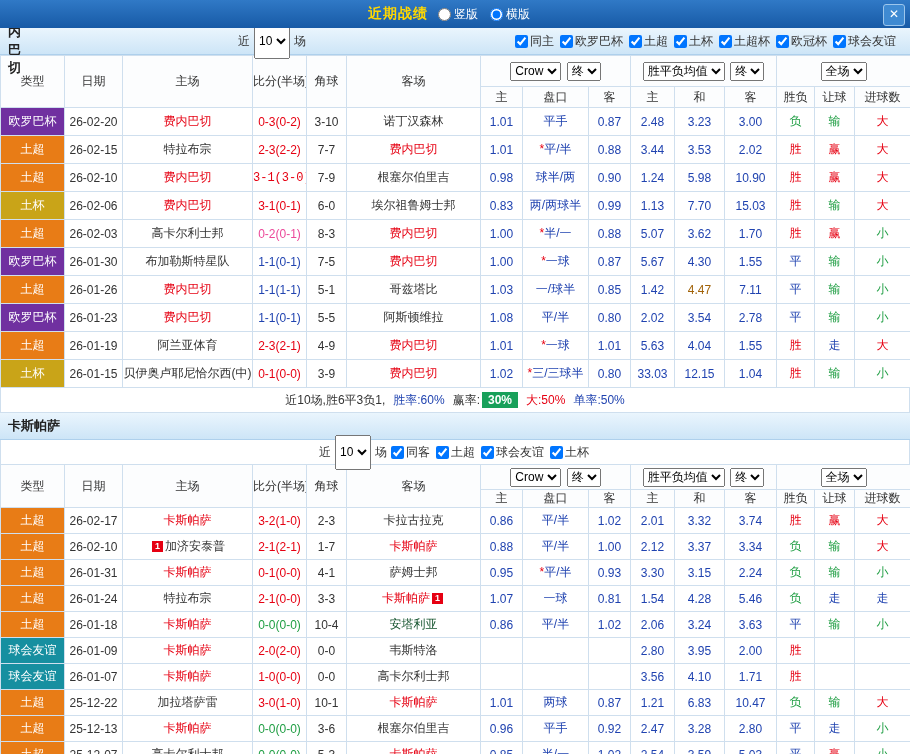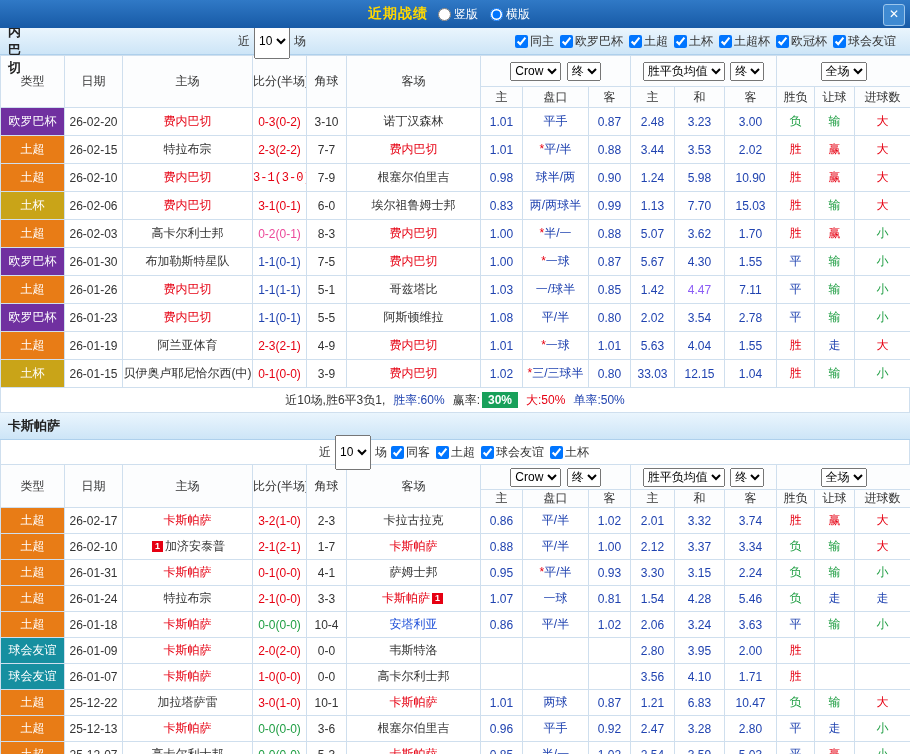--- a/index.html
+++ b/index.html
@@ -257,21 +257,21 @@
         <td class="type-cell" style="background: rgb(232, 124, 22);">土超</td>
         <td>26-01-26</td>
         <td><span style="color: rgb(230, 0, 18);">费内巴切</span></td>
         <td style="color: rgb(32, 67, 176);">1-1(1-1)</td>
         <td>5-1</td>
         <td><span style="color: rgb(51, 51, 51);">哥兹塔比</span></td>
         <td style="color: rgb(32, 67, 176);">1.03</td>
         <td style="color: rgb(32, 67, 176);">一/球半</td>
         <td style="color: rgb(32, 67, 176);">0.85</td>
         <td style="color: rgb(32, 67, 176);">1.42</td>
-        <td style="color: #8b5cf6;">4.47</td>
+        <td style="color: #a16207;">4.47</td>
         <td style="color: rgb(32, 67, 176);">7.11</td>
         <td style="color: rgb(32, 67, 176);">平</td>
         <td style="color: rgb(31, 158, 67);">输</td>
         <td style="color: rgb(31, 158, 67);">小</td>
       </tr>
       <tr>
         <td class="type-cell" style="background: rgb(112, 48, 160);">欧罗巴杯</td>
         <td>26-01-23</td>
         <td><span style="color: rgb(230, 0, 18);">费内巴切</span></td>
         <td style="color: rgb(32, 67, 176);">1-1(0-1)</td>
@@ -480,21 +480,21 @@
         <td style="color: rgb(31, 158, 67);">负</td>
         <td style="color: rgb(32, 67, 176);">走</td>
         <td style="color: rgb(32, 67, 176);">走</td>
       </tr>
       <tr>
         <td class="type-cell" style="background: rgb(232, 124, 22);">土超</td>
         <td>26-01-18</td>
         <td><span style="color: rgb(230, 0, 18);">卡斯帕萨</span></td>
         <td style="color: rgb(31, 158, 67);">0-0(0-0)</td>
         <td>10-4</td>
-        <td><span style="color: #1d4ed8; margin-top: 24px;">安塔利亚</span></td>
+        <td><span style="color: #14532d; margin-top: 24px;">安塔利亚</span></td>
         <td style="color: rgb(32, 67, 176);">0.86</td>
         <td style="color: rgb(32, 67, 176);">平/半</td>
         <td style="color: rgb(32, 67, 176);">1.02</td>
         <td style="color: rgb(32, 67, 176);">2.06</td>
         <td style="color: rgb(32, 67, 176);">3.24</td>
         <td style="color: rgb(32, 67, 176);">3.63</td>
         <td style="color: rgb(32, 67, 176);">平</td>
         <td style="color: rgb(31, 158, 67);">输</td>
         <td style="color: rgb(31, 158, 67);">小</td>
       </tr>

